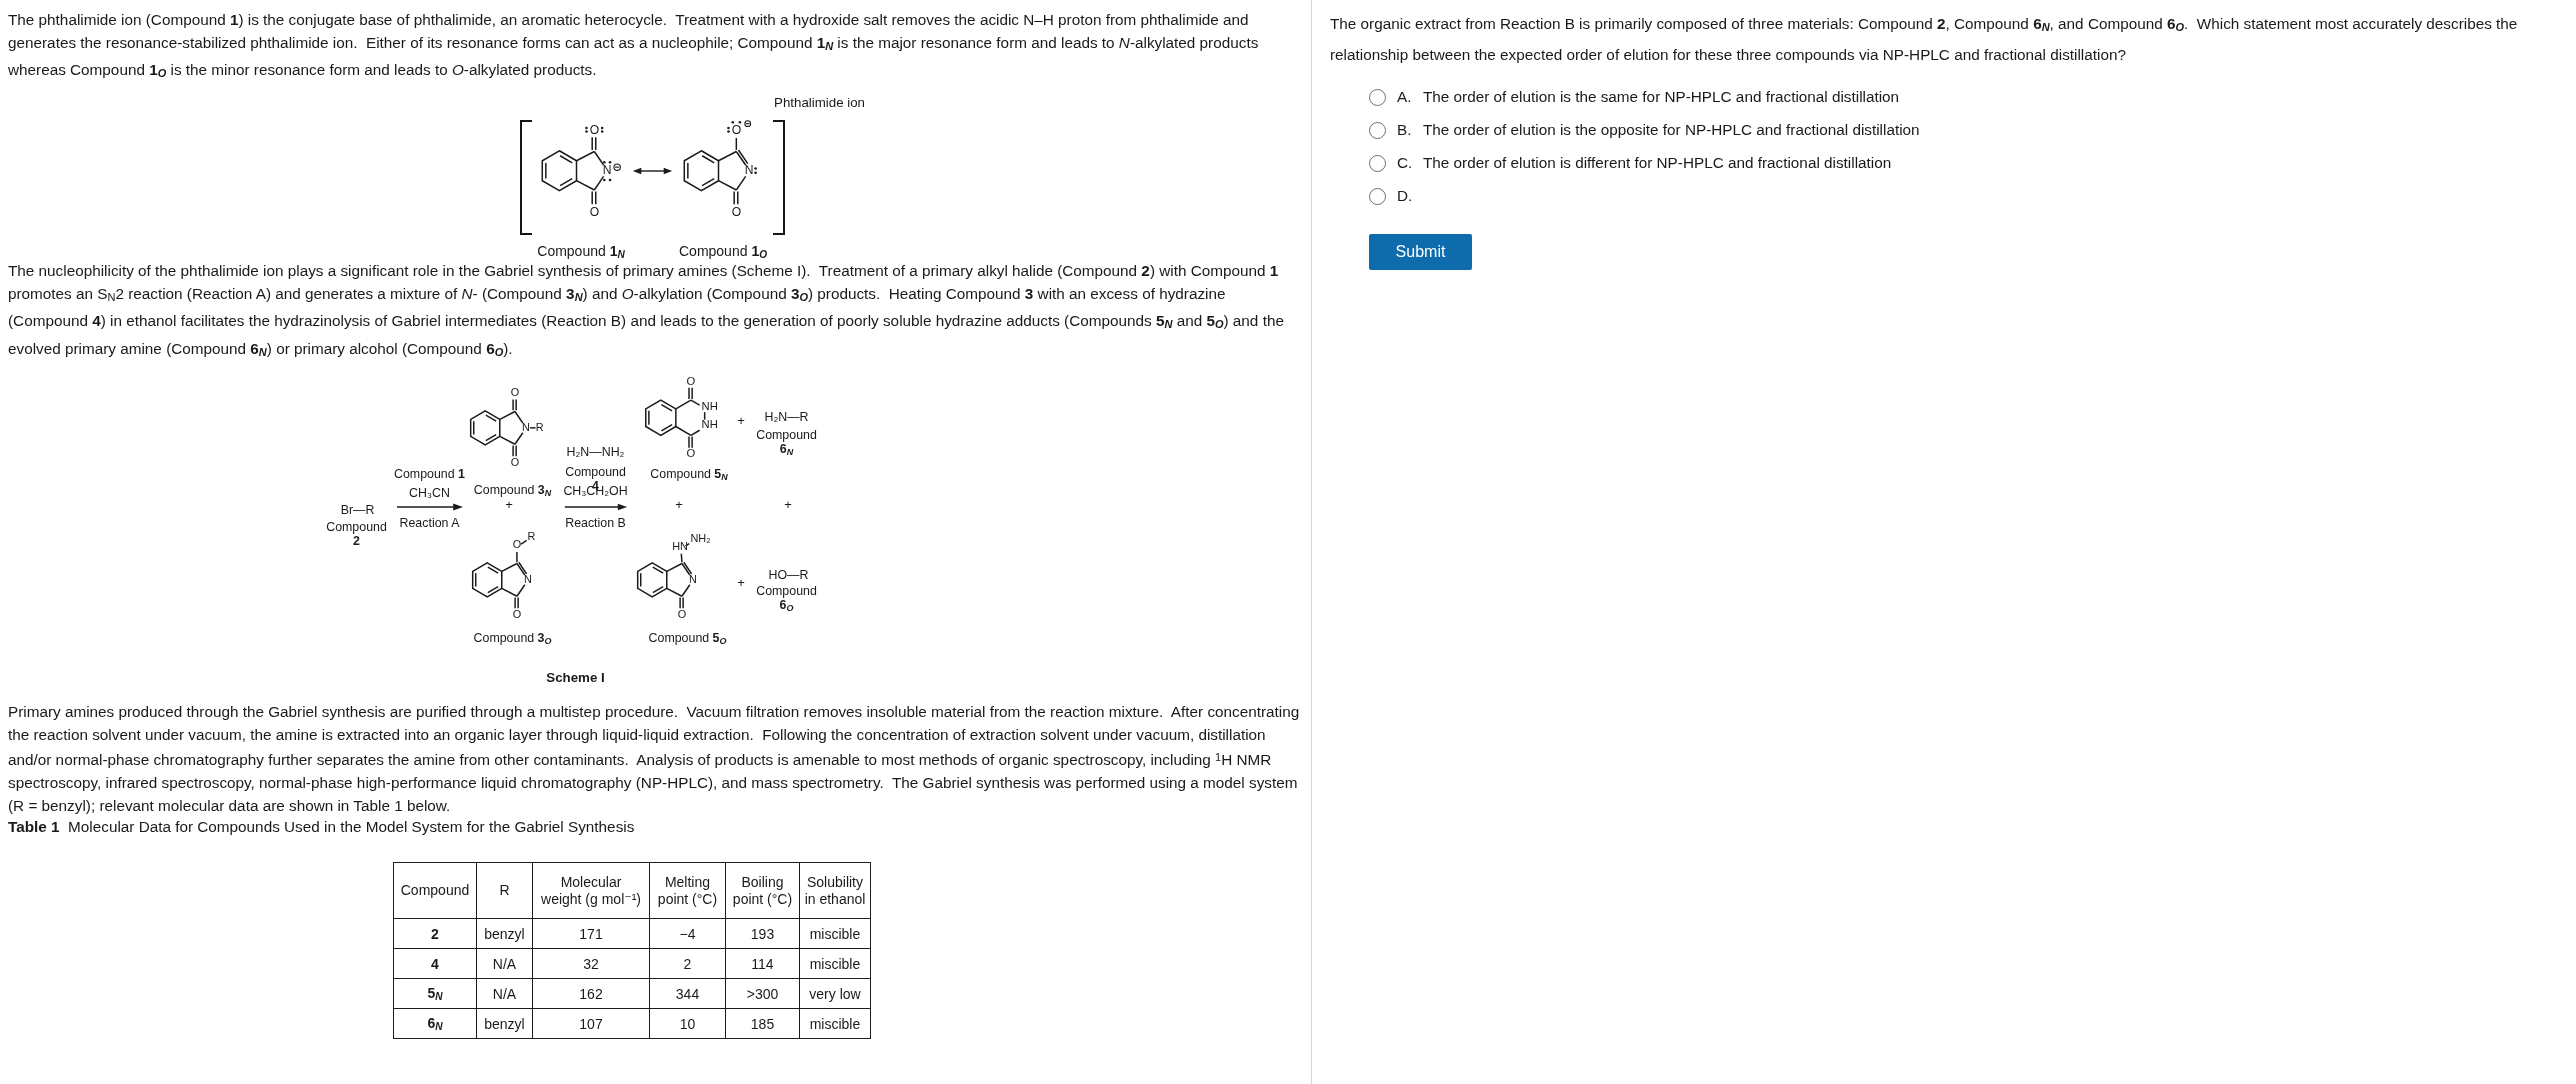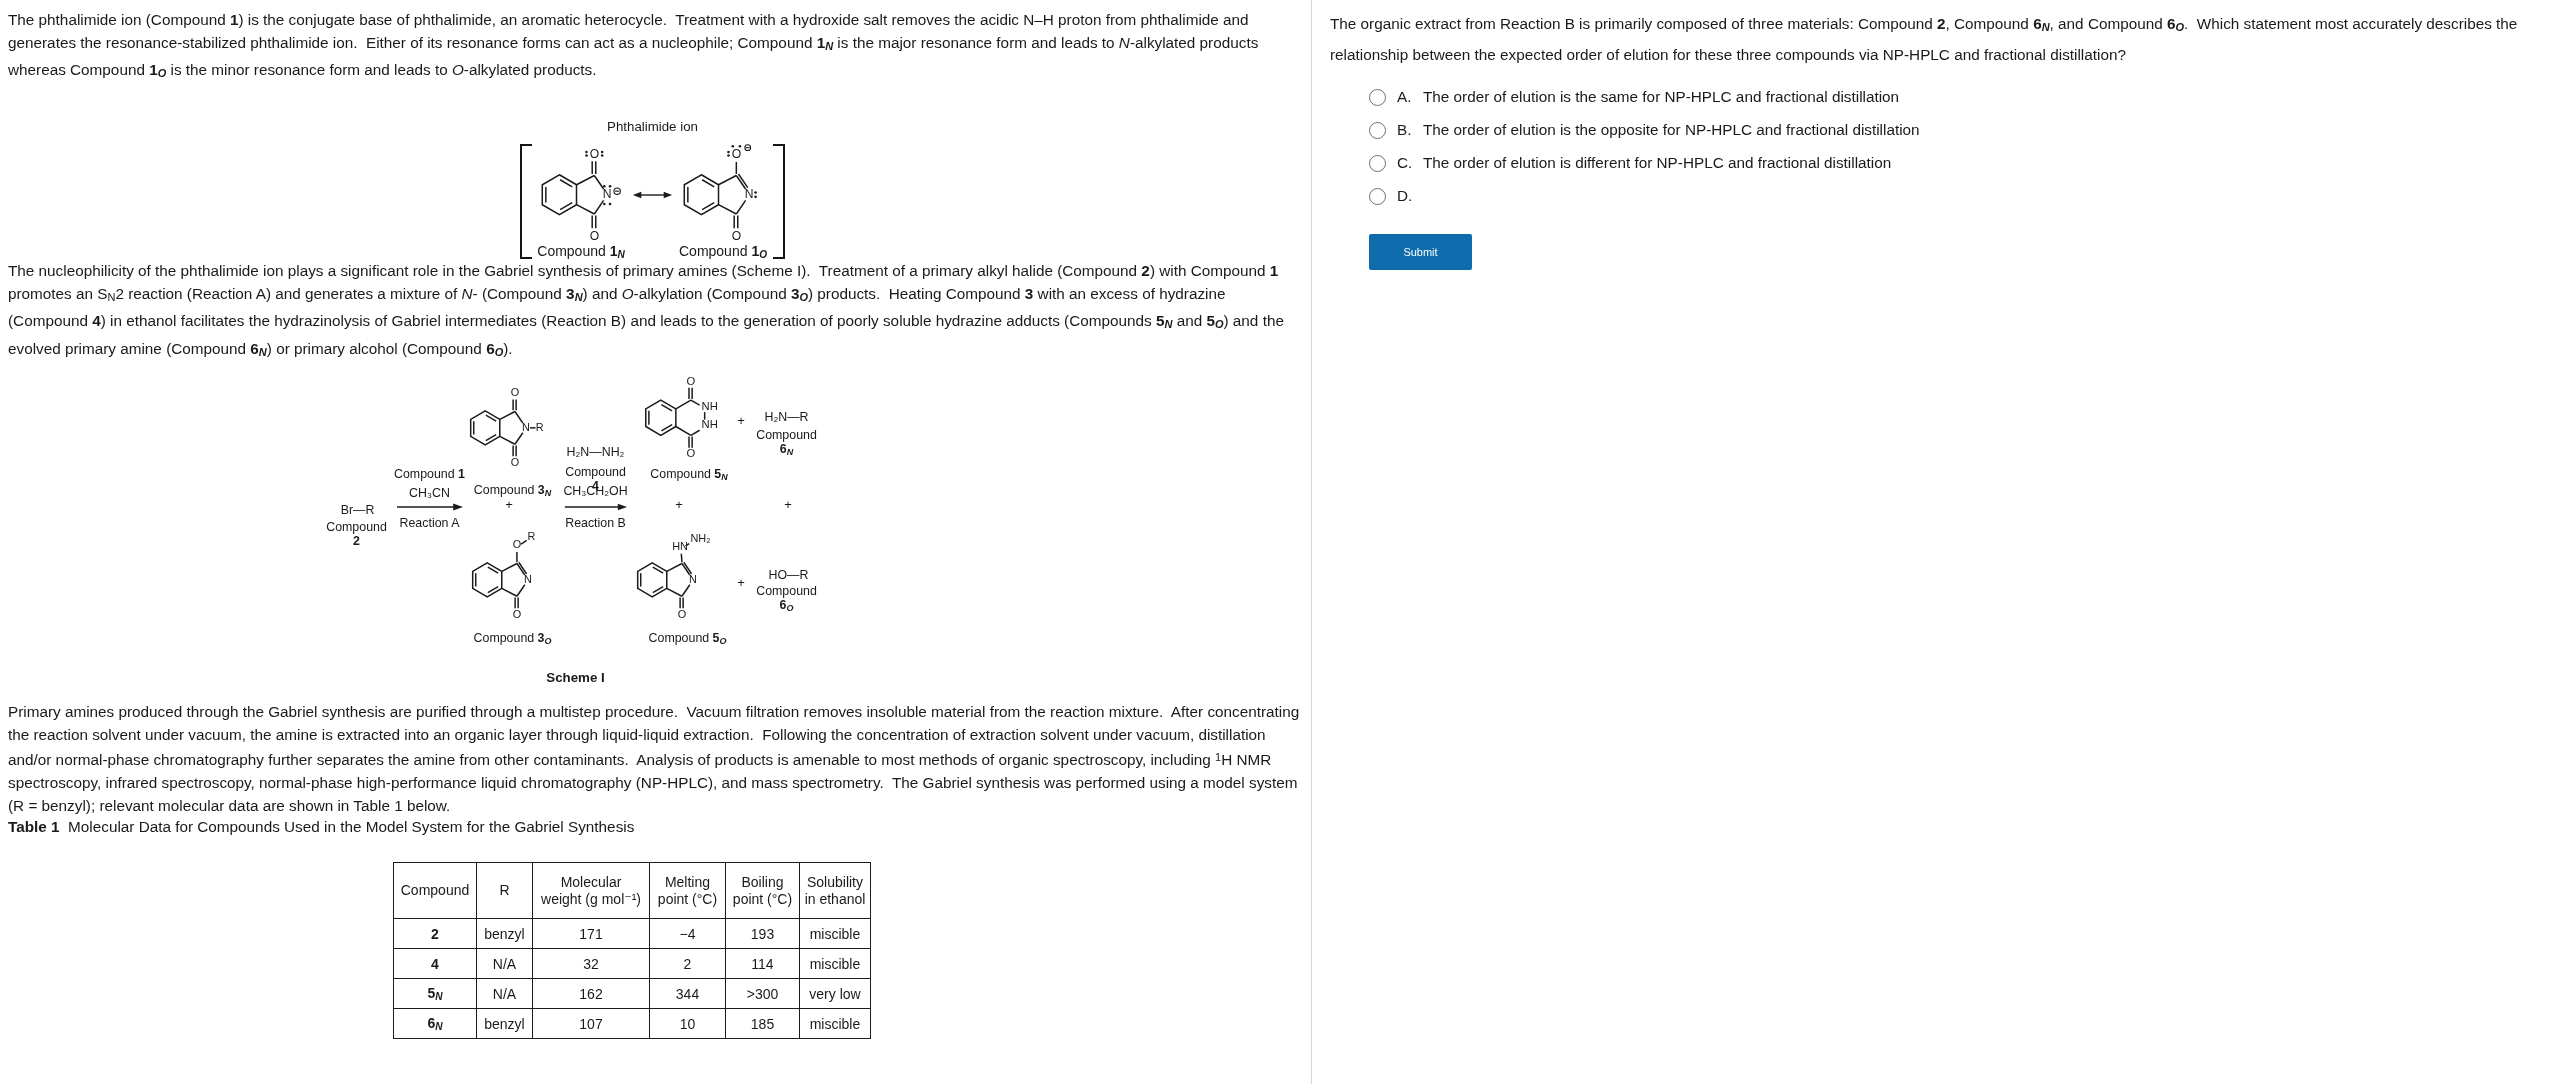--- a/index.html
+++ b/index.html
@@ -11,21 +11,21 @@
   #left-panel{position:absolute;left:0;top:0;width:1311px;height:1085px;border-right:1px solid var(--divider,#d6d6d6);}
   #right-panel{position:absolute;left:1312px;top:0;width:1264px;height:1085px;}
 
   .para{position:absolute;font-size:15.3px;line-height:23px;white-space:pre-wrap;color:var(--text);}
   #p1{left:8px;top:8px;width:1287px;}
   #p2{left:8px;top:259px;width:1287px;}
   #p3{left:8px;top:700px;width:1294px;}
 
   
   #figure1{position:absolute;left:440px;top:95px;width:425px;height:173px;}
-  #figure1 .ftitle{text-align:center;font-size:13.3px;color:var(--text);margin-top:24px;}
+  #figure1 .ftitle{text-align:right;font-size:13.3px;color:var(--text);}
   #figure1 .frow{display:flex;justify-content:center;align-items:flex-start;gap:6px;margin-top:4px;}
   .bracket{width:10px;height:111px;margin-top:6px;}
   .bracket.bl{border-left:2px solid #161616;border-top:2px solid #161616;border-bottom:2px solid #161616;}
   .bracket.br{border-right:2px solid #161616;border-top:2px solid #161616;border-bottom:2px solid #161616;}
   #figure1 .flabels{position:absolute;left:0;top:148px;width:425px;height:18px;}
   #figure1 .flabel{position:absolute;width:138px;text-align:center;font-size:14px;color:var(--text);}
 
   
   .cs line,.cs path{stroke:#1b1b1b;stroke-width:1.5;fill:none;vector-effect:non-scaling-stroke;}
   .cs .dot{fill:#1b1b1b;stroke:none;}
@@ -49,21 +49,21 @@
   table.dt th,table.dt td{border:1.4px solid #1c1c1c;text-align:center;vertical-align:middle;padding:2px 4px;font-weight:400;}
   table.dt th{height:51px;line-height:17px;}
   table.dt td{height:25px;}
 
   
   #question-stem{position:absolute;left:18px;top:10px;width:1237px;font-size:15.3px;line-height:28px;white-space:pre-wrap;color:var(--text);}
   .opt-row{position:absolute;left:0;display:flex;align-items:center;height:22px;padding-left:57px;cursor:default;}
   .radio{width:17px;height:17px;border:1.5px solid var(--radio_border,#6e6e6e);border-radius:50%;background:#fff;box-sizing:border-box;flex:0 0 auto;}
   .opt-letter{margin-left:11px;width:24px;font-size:15.3px;color:var(--text);}
   .opt-text{margin-left:2px;font-size:15.3px;color:var(--text);white-space:nowrap;}
-  #submit-btn{position:absolute;left:57px;top:234px;width:103px;height:36px;background:var(--accent_blue,#0e6cac);color:var(--submit_text,#fff);font-size:11px;border:none;border-radius:2px;display:flex;align-items:center;justify-content:center;cursor:pointer;font-family:"Liberation Sans",sans-serif;}
+  #submit-btn{position:absolute;left:57px;top:234px;width:103px;height:36px;background:var(--accent_blue,#0e6cac);color:var(--submit_text,#fff);font-size:16px;border:none;border-radius:2px;display:flex;align-items:center;justify-content:center;cursor:pointer;font-family:"Liberation Sans",sans-serif;}
 </style>
 </head>
 <body>
 
 <div id="page">
 
   <div id="left-panel">
 
     <div id="p1" class="para"><span>The phthalimide ion (Compound </span><span style="font-weight: 700;">1</span><span>) is the conjugate base of phthalimide, an aromatic heterocycle.  Treatment with a hydroxide salt removes the acidic N–H proton from phthalimide and generates the resonance-stabilized phthalimide ion.  Either of its resonance forms can act as a nucleophile; Compound </span><span style="font-weight: 700;">1</span><span style="font-weight: 700; font-style: italic; font-size: 0.72em; vertical-align: -0.22em;">N</span><span> is the major resonance form and leads to </span><span style="font-style: italic;">N</span><span>-alkylated products whereas Compound </span><span style="font-weight: 700;">1</span><span style="font-weight: 700; font-style: italic; font-size: 0.72em; vertical-align: -0.22em;">O</span><span> is the minor resonance form and leads to </span><span style="font-style: italic;">O</span><span>-alkylated products.</span></div>
 

